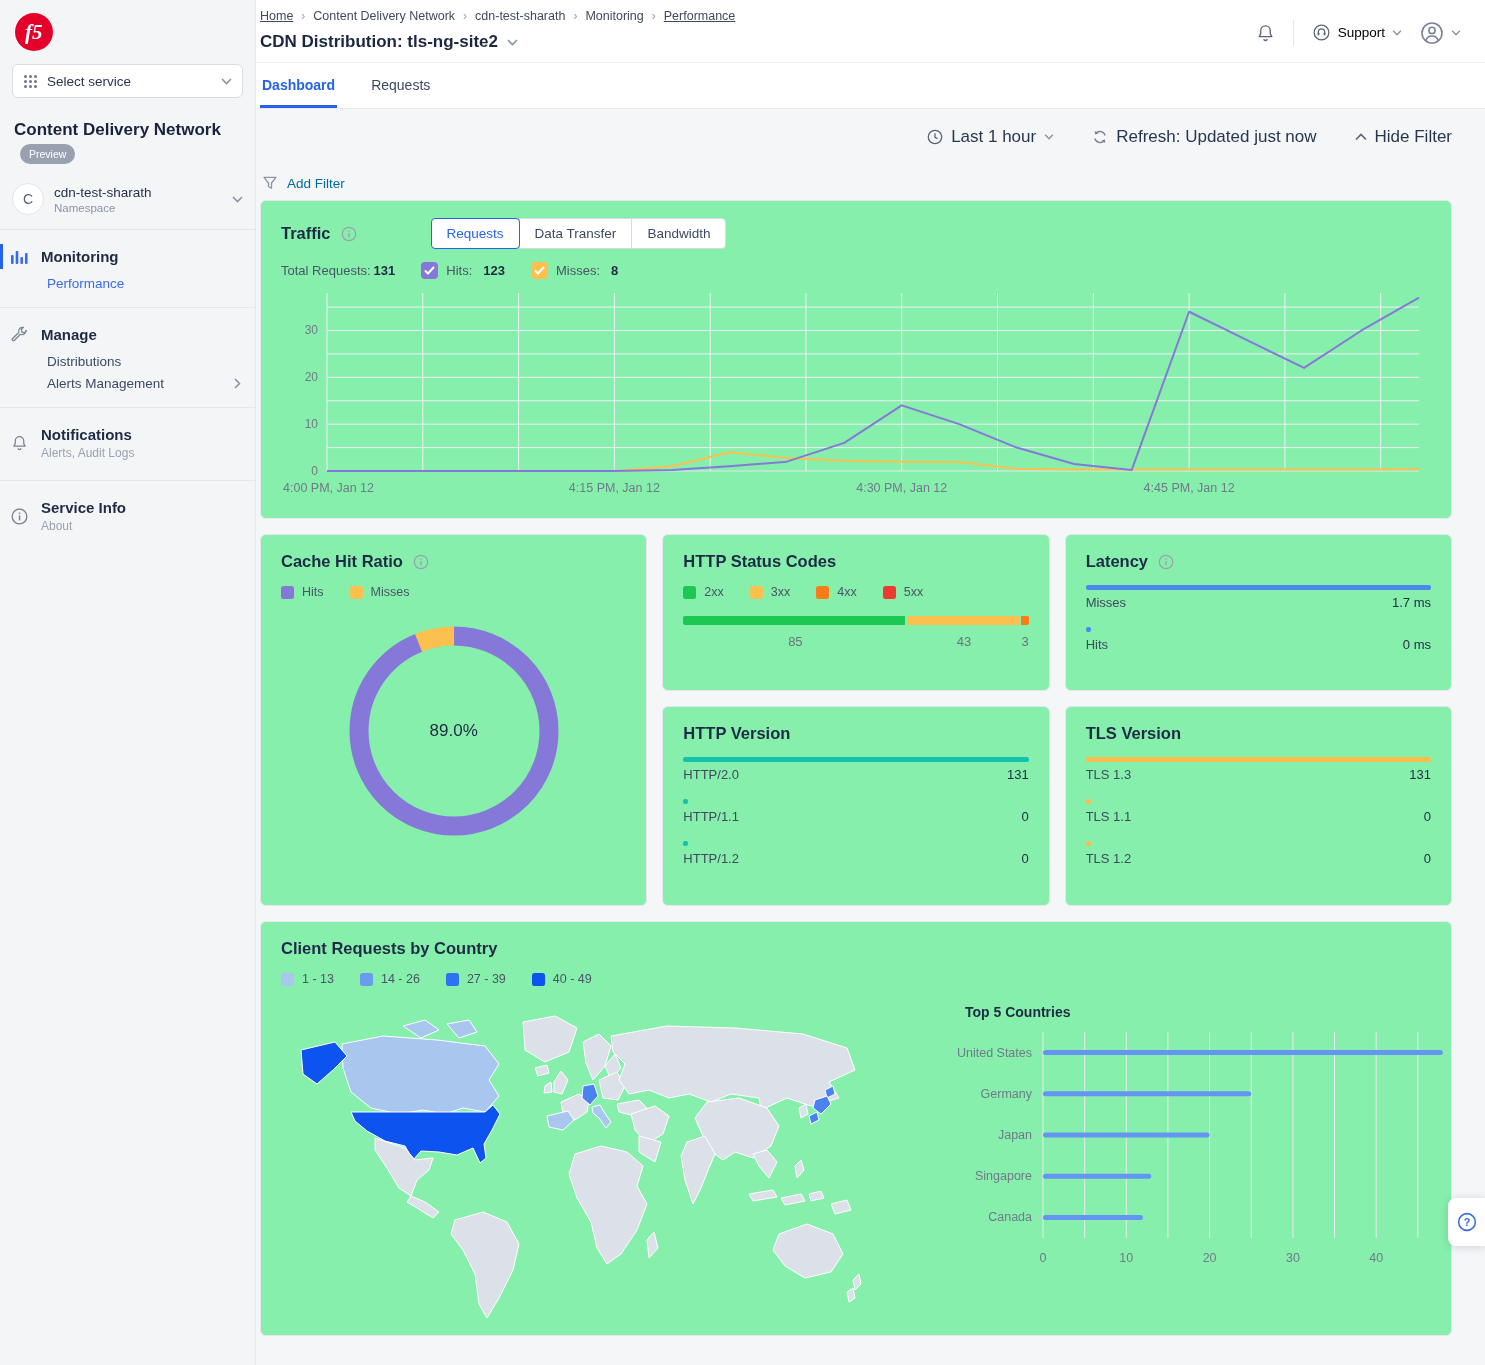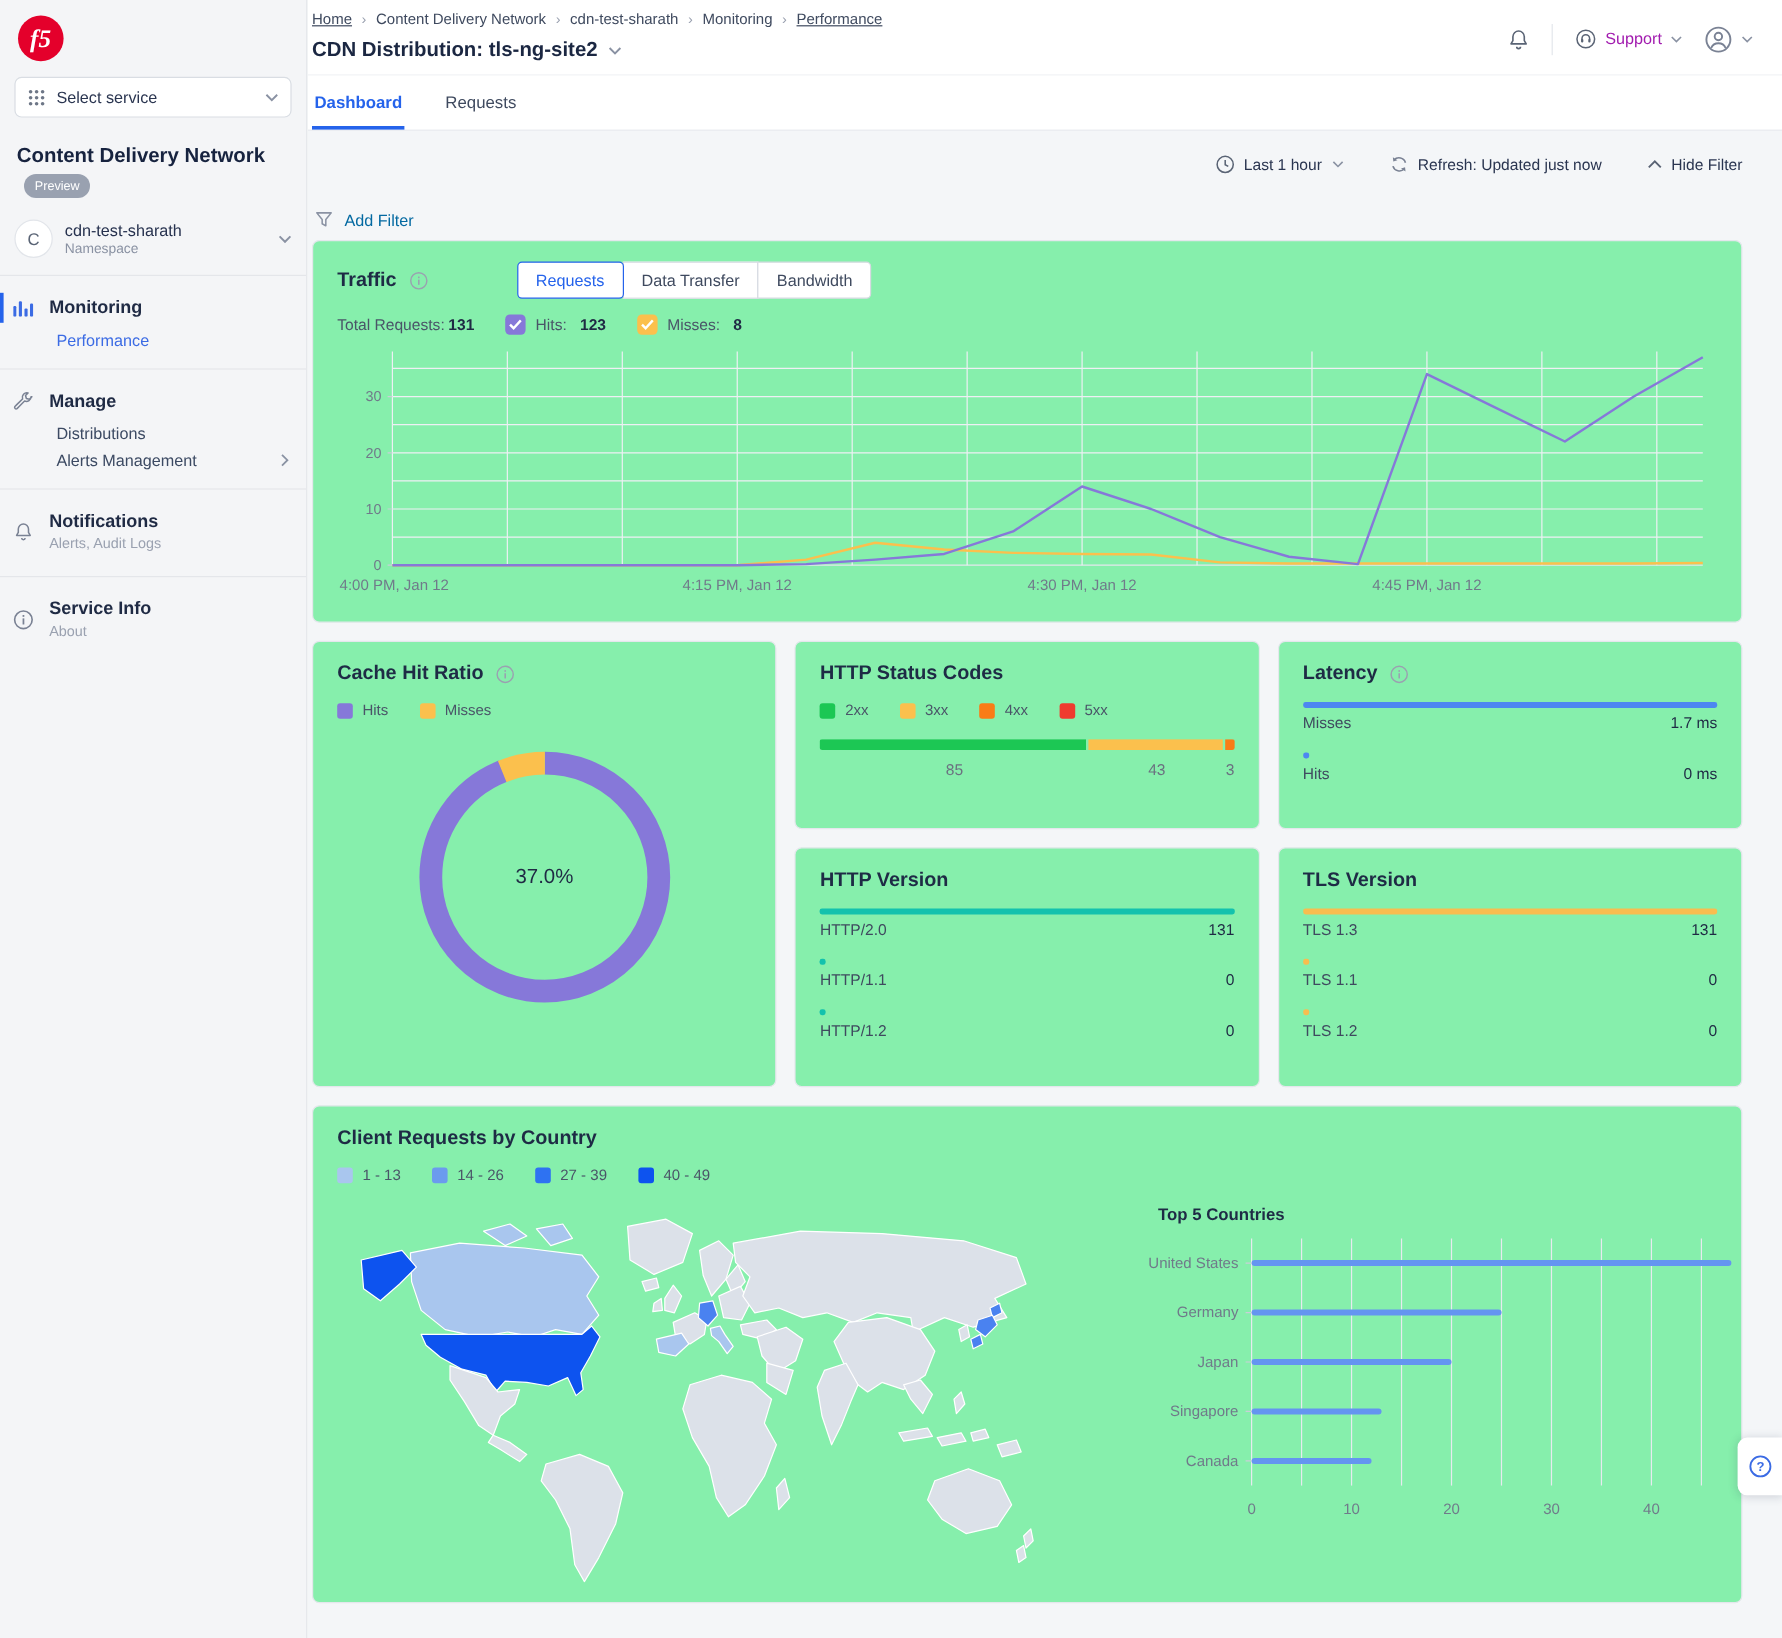--- a/index.html
+++ b/index.html
@@ -39,30 +39,30 @@
   .topbar { background:#fff; padding:9px 24px 10px 24px; border-bottom:1px solid #eef0f3;
     display:flex; }
   .crumbs { font-size:12.5px; color:#3f4a5f; display:flex; gap:8px; align-items:flex-end; }
   .crumb { cursor:pointer; }
   .crumb.u { text-decoration:underline; }
   .crumb-sep { color:#9aa1b0; font-size:12px; }
   .page-title { margin-top:9px; font-size:17px; font-weight:bold; color:#1b2742;
     display:flex; align-items:center; gap:9px; cursor:pointer; }
   .topbar-actions { margin-left:auto; display:flex; align-items:center; gap:18px; padding-top:4px; }
   .tb-divider { width:1px; height:26px; background:#e3e6eb; }
-  .tb-btn { display:flex; align-items:center; gap:7px; cursor:pointer; font-size:13.5px; color:#a21caf; }
+  .tb-btn { display:flex; align-items:center; gap:7px; cursor:pointer; font-size:13.5px; color:#000000; }
   .tabbar { background:#fff; padding:0 24px; display:flex; gap:32px; border-bottom:1px solid #e7e9ee; }
   .tab { font-size:14px; color:#3f4a5f; padding:14px 2px 12px 2px; cursor:pointer;
     border-bottom:3px solid transparent; }
   .tab.active { color:#2563eb; font-weight:bold; border-bottom-color:#2563eb; }
 
   
   .content { padding:14px 33px 15px 24px; }
   .toolbar { display:flex; justify-content:flex-end; gap:38px; align-items:center; height:28px; }
-  .tool-btn { display:flex; align-items:center; gap:8px; font-size:13px; color:#2a3550; cursor:pointer; }
+  .tool-btn { display:flex; align-items:center; gap:8px; font-size:17px; color:#2a3550; cursor:pointer; }
   .add-filter { margin:24px 0 9px 2px; display:flex; align-items:center; gap:9px;
     font-size:13.5px; color:#0369a1; cursor:pointer; width:fit-content; }
 
   .card { background:#86efac; border:1px solid #e4e7ec; border-radius:6px; padding:17px 20px; }
   .card h3 { font-size:16.5px; font-weight:bold; color:#1e2b45; display:inline-block; }
   .card-head { display:flex; align-items:center; gap:10px; }
   .info-i { cursor:pointer; }
 
   
   .traffic-head { display:flex; align-items:center; gap:10px; }
@@ -409,21 +409,21 @@
             <span class="legend-item"><span class="legend-sq" style="background:#8678d9"></span>Hits</span>
             <span class="legend-item"><span class="legend-sq" style="background:#fbc04d"></span>Misses</span>
           </div>
         <div class="donut-wrap">
           <div id="donut-svg">
               <svg viewBox="0 0 212 212" width="212" height="212">
                 <circle cx="106" cy="106" r="95" fill="none" stroke="#8678d9" stroke-width="19" stroke-dasharray="560.491545326955 596.9026041820607" transform="rotate(-90 106 106)"></circle>
                 <circle cx="106" cy="106" r="95" fill="none" stroke="#fbc04d" stroke-width="19" stroke-dasharray="36.4110588551057 596.9026041820607" transform="rotate(-111.96000000000001 106 106)"></circle>
               </svg>
             </div>
-          <div class="donut-center">37.0%</div>
+          <div class="donut-center">89.0%</div>
         </div>
       </section>
 
       <section class="card">
         <div class="card-head">
             <h3>HTTP Status Codes</h3>
           </div>
         <div class="mini-legend" id="status-legend">
             <span class="legend-item"><span class="legend-sq" style="background:#1cc754"></span>2xx</span>
             <span class="legend-item"><span class="legend-sq" style="background:#fbc04d"></span>3xx</span>

